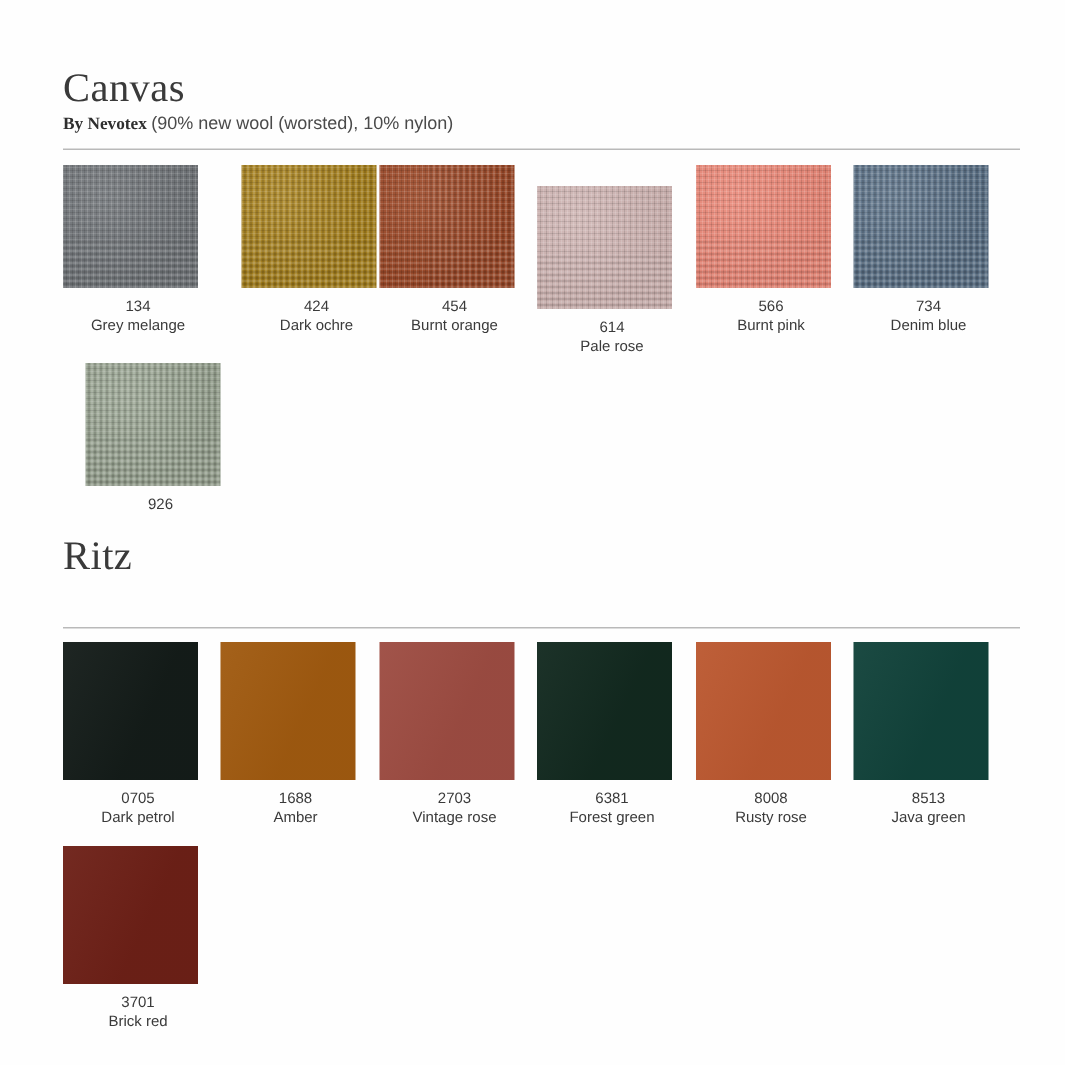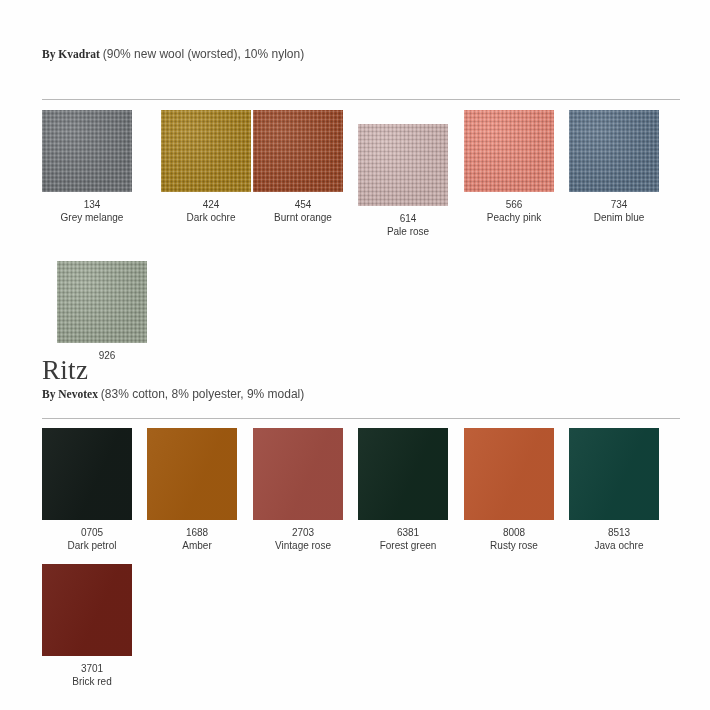--- a/index.html
+++ b/index.html
@@ -150,22 +150,23 @@
   .clip-row {
     overflow: hidden;
   }
 </style>
 </head>
 <body>
 
 <div class="page" style="background: rgb(254, 254, 254);">
 
   <div class="section" style="top:44px;">
+    <h1 class="sec-title">Canvas</h1>
     <p class="sec-sub">
-      <span class="brand">By Kvadrat</span>
+      <span class="brand">By Nevotex</span>
       <span class="comp">(90% new wool (worsted), 10% nylon)</span>
     </p>
   </div>
   <div class="rule" style="top: 99px; background: rgb(185, 185, 185);"></div>
 
   <div class="grid" style="top:110px;">
     <div class="cell" style="left:0px;   top:0px;">
       <span class="chip canvas" style="background-color: rgb(114, 118, 122);"></span>
       <span class="chip-code">134</span>
       <span class="chip-name">Grey melange</span>
@@ -181,41 +182,37 @@
       <span class="chip-name">Burnt orange</span>
     </div>
     <div class="cell" style="left:316px; top:0px;margin-top:14px;">
       <span class="chip canvas" style="background-color: rgb(207, 181, 179);"></span>
       <span class="chip-code">614</span>
       <span class="chip-name">Pale rose</span>
     </div>
     <div class="cell" style="left:422px; top:0px;">
       <span class="chip canvas" style="background-color: rgb(233, 136, 120);"></span>
       <span class="chip-code">566</span>
-      <span class="chip-name">Peachy pink</span>
+      <span class="chip-name">Burnt pink</span>
     </div>
     <div class="cell" style="left:527px; top:0px;">
       <span class="chip canvas" style="background-color: rgb(92, 114, 136);"></span>
       <span class="chip-code">734</span>
       <span class="chip-name">Denim blue</span>
     </div>
 
-    <div class="cell clip-row" style="left:0px; top:151px; height:102px;padding-left:15px;">
+    <div class="cell clip-row" style="left:0px; top:132px; height:102px;padding-left:15px;">
       <span class="chip canvas" style="background-color: rgb(154, 165, 147);"></span>
       <span class="chip-code">926</span>
       <span class="chip-name"></span>
     </div>
   </div>
 
   <div class="section" style="top:356px;">
     <h1 class="sec-title">Ritz</h1>
-    <p class="sec-sub">
-      <span class="brand">By Nevotex</span>
-      <span class="comp">(83% cotton, 8% polyester, 9% modal)</span>
-    </p>
   </div>
   <div class="rule" style="top: 418px; background: rgb(185, 185, 185);"></div>
 
   <div class="grid" style="top:428px;">
     <div class="cell" style="left:0px;   top:0px;">
       <span class="chip ritz" style="background-color: rgb(20, 28, 25);"></span>
       <span class="chip-code">0705</span>
       <span class="chip-name">Dark petrol</span>
     </div>
     <div class="cell" style="left:105px; top:0px;">
@@ -234,21 +231,21 @@
       <span class="chip-name">Forest green</span>
     </div>
     <div class="cell" style="left:422px; top:0px;">
       <span class="chip ritz" style="background-color: rgb(187, 88, 48);"></span>
       <span class="chip-code">8008</span>
       <span class="chip-name">Rusty rose</span>
     </div>
     <div class="cell" style="left:527px; top:0px;">
       <span class="chip ritz" style="background-color: rgb(17, 66, 58);"></span>
       <span class="chip-code">8513</span>
-      <span class="chip-name">Java ochre</span>
+      <span class="chip-name">Java green</span>
     </div>
 
     <div class="cell" style="left:0px; top:136px;">
       <span class="chip ritz" style="background-color: rgb(109, 32, 23);"></span>
       <span class="chip-code">3701</span>
       <span class="chip-name">Brick red</span>
     </div>
   </div>
 
 </div>

